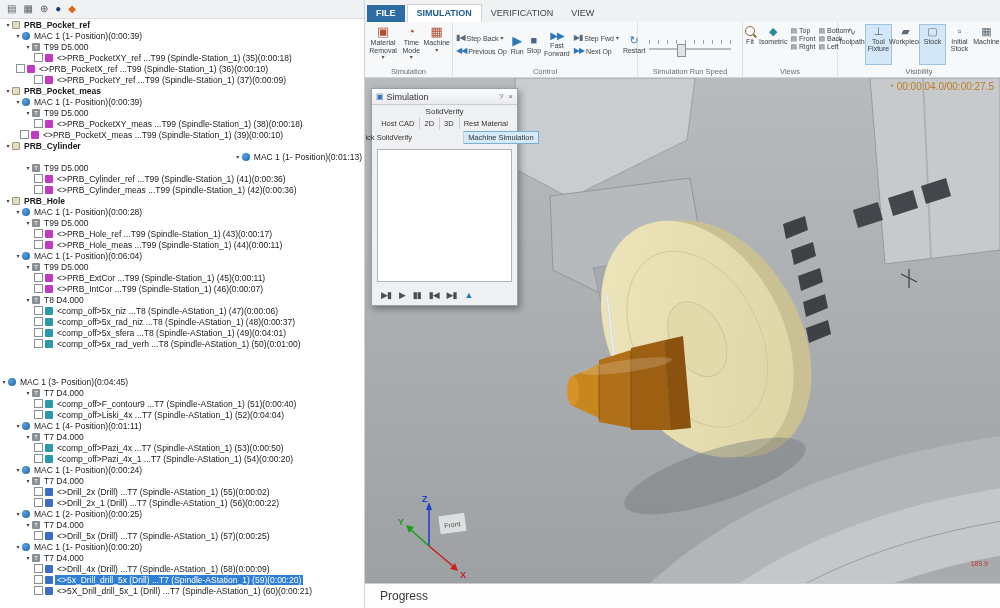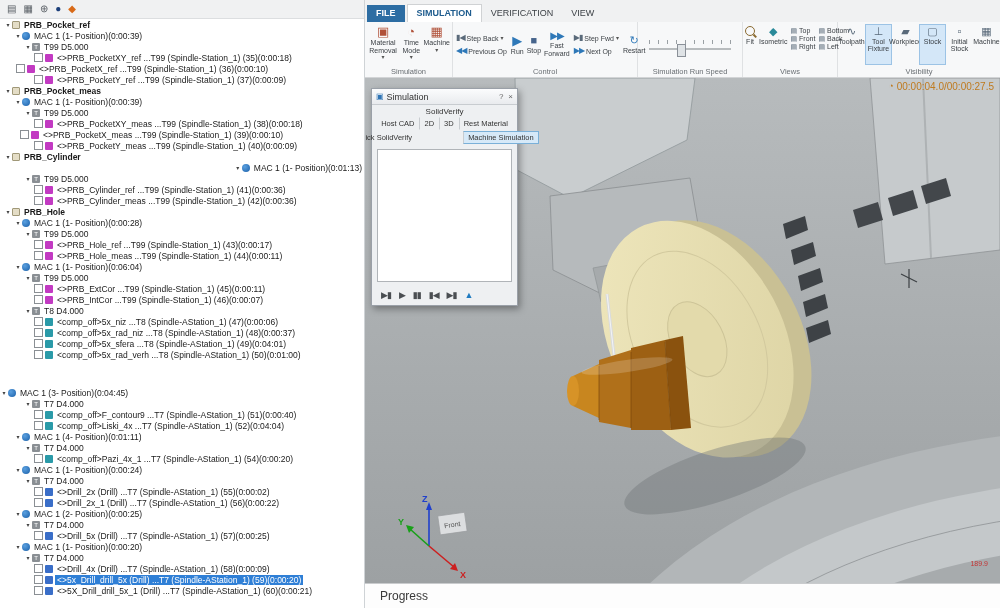--- a/index.html
+++ b/index.html
@@ -204,203 +204,203 @@
           <span class="tlabel">&lt;&gt;PRB_PocketXY_meas ...T99 (Spindle-Station_1) (38)(0:00:18)</span>
         </div>
 
         <div class="trow t-probe" style="padding-left: 20px;">
 
           <span class="cbx"></span>
           <span class="ticon"></span>
           <span class="tlabel">&lt;&gt;PRB_PocketX_meas ...T99 (Spindle-Station_1) (39)(0:00:10)</span>
         </div>
 
+
+        <div class="trow t-group" style="padding-left: 4px;">
+          <span class="caret">▾</span>
+
+          <span class="ticon"></span>
+          <span class="tlabel">PRB_Cylinder</span>
+        </div>
+
+        <div class="trow t-mac" style="padding-left: 14px; justify-content: flex-end;">
+          <span class="caret">▾</span>
+
+          <span class="ticon"></span>
+          <span class="tlabel">MAC 1 (1- Position)(0:01:13)</span>
+        </div>
+
+        <div class="trow t-tool" style="padding-left: 24px;">
+          <span class="caret">▾</span>
+
+          <span class="ticon"></span>
+          <span class="tlabel">T99 D5.000</span>
+        </div>
+
         <div class="trow t-probe" style="padding-left: 34px;">
 
           <span class="cbx"></span>
           <span class="ticon"></span>
-          <span class="tlabel">&lt;&gt;PRB_PocketY_meas ...T99 (Spindle-Station_1) (40)(0:00:09)</span>
+          <span class="tlabel">&lt;&gt;PRB_Cylinder_ref ...T99 (Spindle-Station_1) (41)(0:00:36)</span>
+        </div>
+
+        <div class="trow t-probe" style="padding-left: 34px;">
+
+          <span class="cbx"></span>
+          <span class="ticon"></span>
+          <span class="tlabel">&lt;&gt;PRB_Cylinder_meas ...T99 (Spindle-Station_1) (42)(0:00:36)</span>
         </div>
 
         <div class="trow t-group" style="padding-left: 4px;">
           <span class="caret">▾</span>
 
           <span class="ticon"></span>
-          <span class="tlabel">PRB_Cylinder</span>
-        </div>
-
-        <div class="trow t-mac" style="padding-left: 14px; justify-content: flex-end;">
-          <span class="caret">▾</span>
-
-          <span class="ticon"></span>
-          <span class="tlabel">MAC 1 (1- Position)(0:01:13)</span>
+          <span class="tlabel">PRB_Hole</span>
+        </div>
+
+        <div class="trow t-mac" style="padding-left: 14px;">
+          <span class="caret">▾</span>
+
+          <span class="ticon"></span>
+          <span class="tlabel">MAC 1 (1- Position)(0:00:28)</span>
         </div>
 
         <div class="trow t-tool" style="padding-left: 24px;">
           <span class="caret">▾</span>
 
           <span class="ticon"></span>
           <span class="tlabel">T99 D5.000</span>
         </div>
 
         <div class="trow t-probe" style="padding-left: 34px;">
 
           <span class="cbx"></span>
           <span class="ticon"></span>
-          <span class="tlabel">&lt;&gt;PRB_Cylinder_ref ...T99 (Spindle-Station_1) (41)(0:00:36)</span>
+          <span class="tlabel">&lt;&gt;PRB_Hole_ref ...T99 (Spindle-Station_1) (43)(0:00:17)</span>
         </div>
 
         <div class="trow t-probe" style="padding-left: 34px;">
 
           <span class="cbx"></span>
           <span class="ticon"></span>
-          <span class="tlabel">&lt;&gt;PRB_Cylinder_meas ...T99 (Spindle-Station_1) (42)(0:00:36)</span>
-        </div>
-
-        <div class="trow t-group" style="padding-left: 4px;">
-          <span class="caret">▾</span>
-
-          <span class="ticon"></span>
-          <span class="tlabel">PRB_Hole</span>
-        </div>
+          <span class="tlabel">&lt;&gt;PRB_Hole_meas ...T99 (Spindle-Station_1) (44)(0:00:11)</span>
+        </div>
+
 
         <div class="trow t-mac" style="padding-left: 14px;">
           <span class="caret">▾</span>
 
           <span class="ticon"></span>
-          <span class="tlabel">MAC 1 (1- Position)(0:00:28)</span>
+          <span class="tlabel">MAC 1 (1- Position)(0:06:04)</span>
         </div>
 
         <div class="trow t-tool" style="padding-left: 24px;">
           <span class="caret">▾</span>
 
           <span class="ticon"></span>
           <span class="tlabel">T99 D5.000</span>
         </div>
 
         <div class="trow t-probe" style="padding-left: 34px;">
 
           <span class="cbx"></span>
           <span class="ticon"></span>
-          <span class="tlabel">&lt;&gt;PRB_Hole_ref ...T99 (Spindle-Station_1) (43)(0:00:17)</span>
+          <span class="tlabel">&lt;&gt;PRB_ExtCor ...T99 (Spindle-Station_1) (45)(0:00:11)</span>
         </div>
 
         <div class="trow t-probe" style="padding-left: 34px;">
 
           <span class="cbx"></span>
           <span class="ticon"></span>
-          <span class="tlabel">&lt;&gt;PRB_Hole_meas ...T99 (Spindle-Station_1) (44)(0:00:11)</span>
-        </div>
-
+          <span class="tlabel">&lt;&gt;PRB_IntCor ...T99 (Spindle-Station_1) (46)(0:00:07)</span>
+        </div>
+
+        <div class="trow t-tool" style="padding-left: 24px;">
+          <span class="caret">▾</span>
+
+          <span class="ticon"></span>
+          <span class="tlabel">T8 D4.000</span>
+        </div>
+
+        <div class="trow t-comp" style="padding-left: 34px;">
+
+          <span class="cbx"></span>
+          <span class="ticon"></span>
+          <span class="tlabel">&lt;comp_off&gt;5x_niz ...T8 (Spindle-AStation_1) (47)(0:00:06)</span>
+        </div>
+
+        <div class="trow t-comp" style="padding-left: 34px;">
+
+          <span class="cbx"></span>
+          <span class="ticon"></span>
+          <span class="tlabel">&lt;comp_off&gt;5x_rad_niz ...T8 (Spindle-AStation_1) (48)(0:00:37)</span>
+        </div>
+
+        <div class="trow t-comp" style="padding-left: 34px;">
+
+          <span class="cbx"></span>
+          <span class="ticon"></span>
+          <span class="tlabel">&lt;comp_off&gt;5x_sfera ...T8 (Spindle-AStation_1) (49)(0:04:01)</span>
+        </div>
+
+        <div class="trow t-comp" style="padding-left: 34px;">
+
+          <span class="cbx"></span>
+          <span class="ticon"></span>
+          <span class="tlabel">&lt;comp_off&gt;5x_rad_verh ...T8 (Spindle-AStation_1) (50)(0:01:00)</span>
+        </div>
+
+        <div class="trow t-mac" style="padding-left: 0; margin-top: 27px;">
+          <span class="caret">▾</span>
+
+          <span class="ticon"></span>
+          <span class="tlabel">MAC 1 (3- Position)(0:04:45)</span>
+        </div>
+
+        <div class="trow t-tool" style="padding-left: 24px;">
+          <span class="caret">▾</span>
+
+          <span class="ticon"></span>
+          <span class="tlabel">T7 D4.000</span>
+        </div>
+
+        <div class="trow t-comp" style="padding-left: 34px;">
+
+          <span class="cbx"></span>
+          <span class="ticon"></span>
+          <span class="tlabel">&lt;comp_off&gt;F_contour9 ...T7 (Spindle-AStation_1) (51)(0:00:40)</span>
+        </div>
+
+        <div class="trow t-comp" style="padding-left: 34px;">
+
+          <span class="cbx"></span>
+          <span class="ticon"></span>
+          <span class="tlabel">&lt;comp_off&gt;Liski_4x ...T7 (Spindle-AStation_1) (52)(0:04:04)</span>
+        </div>
 
         <div class="trow t-mac" style="padding-left: 14px;">
           <span class="caret">▾</span>
 
           <span class="ticon"></span>
-          <span class="tlabel">MAC 1 (1- Position)(0:06:04)</span>
-        </div>
-
-        <div class="trow t-tool" style="padding-left: 24px;">
-          <span class="caret">▾</span>
-
-          <span class="ticon"></span>
-          <span class="tlabel">T99 D5.000</span>
-        </div>
-
-        <div class="trow t-probe" style="padding-left: 34px;">
-
-          <span class="cbx"></span>
-          <span class="ticon"></span>
-          <span class="tlabel">&lt;&gt;PRB_ExtCor ...T99 (Spindle-Station_1) (45)(0:00:11)</span>
-        </div>
-
-        <div class="trow t-probe" style="padding-left: 34px;">
-
-          <span class="cbx"></span>
-          <span class="ticon"></span>
-          <span class="tlabel">&lt;&gt;PRB_IntCor ...T99 (Spindle-Station_1) (46)(0:00:07)</span>
-        </div>
-
-        <div class="trow t-tool" style="padding-left: 24px;">
-          <span class="caret">▾</span>
-
-          <span class="ticon"></span>
-          <span class="tlabel">T8 D4.000</span>
+          <span class="tlabel">MAC 1 (4- Position)(0:01:11)</span>
+        </div>
+
+        <div class="trow t-tool" style="padding-left: 24px;">
+          <span class="caret">▾</span>
+
+          <span class="ticon"></span>
+          <span class="tlabel">T7 D4.000</span>
         </div>
 
         <div class="trow t-comp" style="padding-left: 34px;">
 
           <span class="cbx"></span>
           <span class="ticon"></span>
-          <span class="tlabel">&lt;comp_off&gt;5x_niz ...T8 (Spindle-AStation_1) (47)(0:00:06)</span>
-        </div>
-
-        <div class="trow t-comp" style="padding-left: 34px;">
-
-          <span class="cbx"></span>
-          <span class="ticon"></span>
-          <span class="tlabel">&lt;comp_off&gt;5x_rad_niz ...T8 (Spindle-AStation_1) (48)(0:00:37)</span>
-        </div>
-
-        <div class="trow t-comp" style="padding-left: 34px;">
-
-          <span class="cbx"></span>
-          <span class="ticon"></span>
-          <span class="tlabel">&lt;comp_off&gt;5x_sfera ...T8 (Spindle-AStation_1) (49)(0:04:01)</span>
-        </div>
-
-        <div class="trow t-comp" style="padding-left: 34px;">
-
-          <span class="cbx"></span>
-          <span class="ticon"></span>
-          <span class="tlabel">&lt;comp_off&gt;5x_rad_verh ...T8 (Spindle-AStation_1) (50)(0:01:00)</span>
-        </div>
-
-        <div class="trow t-mac" style="padding-left: 0; margin-top: 27px;">
-          <span class="caret">▾</span>
-
-          <span class="ticon"></span>
-          <span class="tlabel">MAC 1 (3- Position)(0:04:45)</span>
-        </div>
-
-        <div class="trow t-tool" style="padding-left: 24px;">
-          <span class="caret">▾</span>
-
-          <span class="ticon"></span>
-          <span class="tlabel">T7 D4.000</span>
-        </div>
-
-        <div class="trow t-comp" style="padding-left: 34px;">
-
-          <span class="cbx"></span>
-          <span class="ticon"></span>
-          <span class="tlabel">&lt;comp_off&gt;F_contour9 ...T7 (Spindle-AStation_1) (51)(0:00:40)</span>
-        </div>
-
-        <div class="trow t-comp" style="padding-left: 34px;">
-
-          <span class="cbx"></span>
-          <span class="ticon"></span>
-          <span class="tlabel">&lt;comp_off&gt;Liski_4x ...T7 (Spindle-AStation_1) (52)(0:04:04)</span>
-        </div>
-
-        <div class="trow t-mac" style="padding-left: 14px;">
-          <span class="caret">▾</span>
-
-          <span class="ticon"></span>
-          <span class="tlabel">MAC 1 (4- Position)(0:01:11)</span>
-        </div>
-
-        <div class="trow t-tool" style="padding-left: 24px;">
-          <span class="caret">▾</span>
-
-          <span class="ticon"></span>
-          <span class="tlabel">T7 D4.000</span>
-        </div>
-
+          <span class="tlabel">&lt;comp_off&gt;Pazi_4x ...T7 (Spindle-AStation_1) (53)(0:00:50)</span>
+        </div>
 
         <div class="trow t-comp" style="padding-left: 34px;">
 
           <span class="cbx"></span>
           <span class="ticon"></span>
           <span class="tlabel">&lt;comp_off&gt;Pazi_4x_1 ...T7 (Spindle-AStation_1) (54)(0:00:20)</span>
         </div>
 
         <div class="trow t-mac" style="padding-left: 14px;">
           <span class="caret">▾</span>

